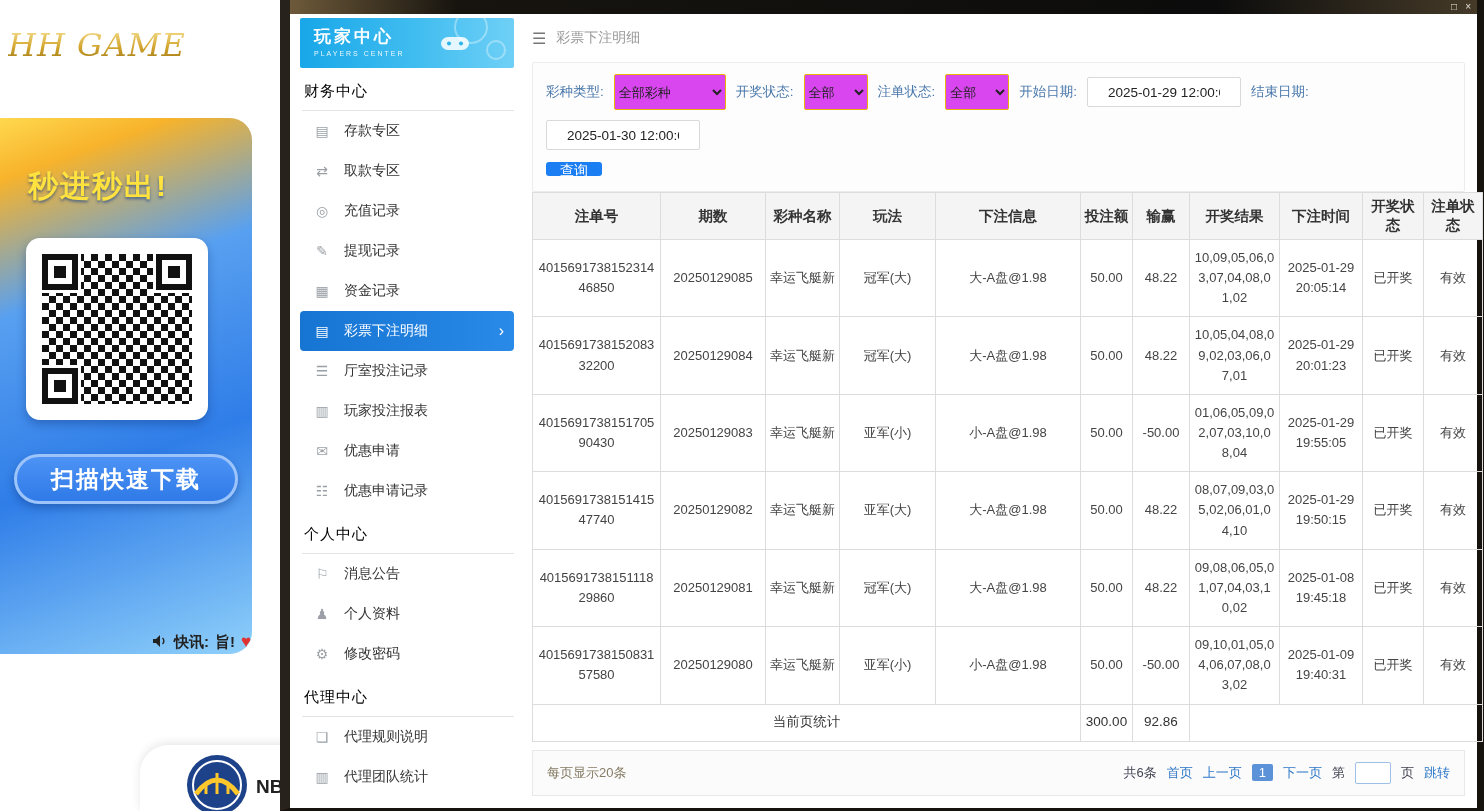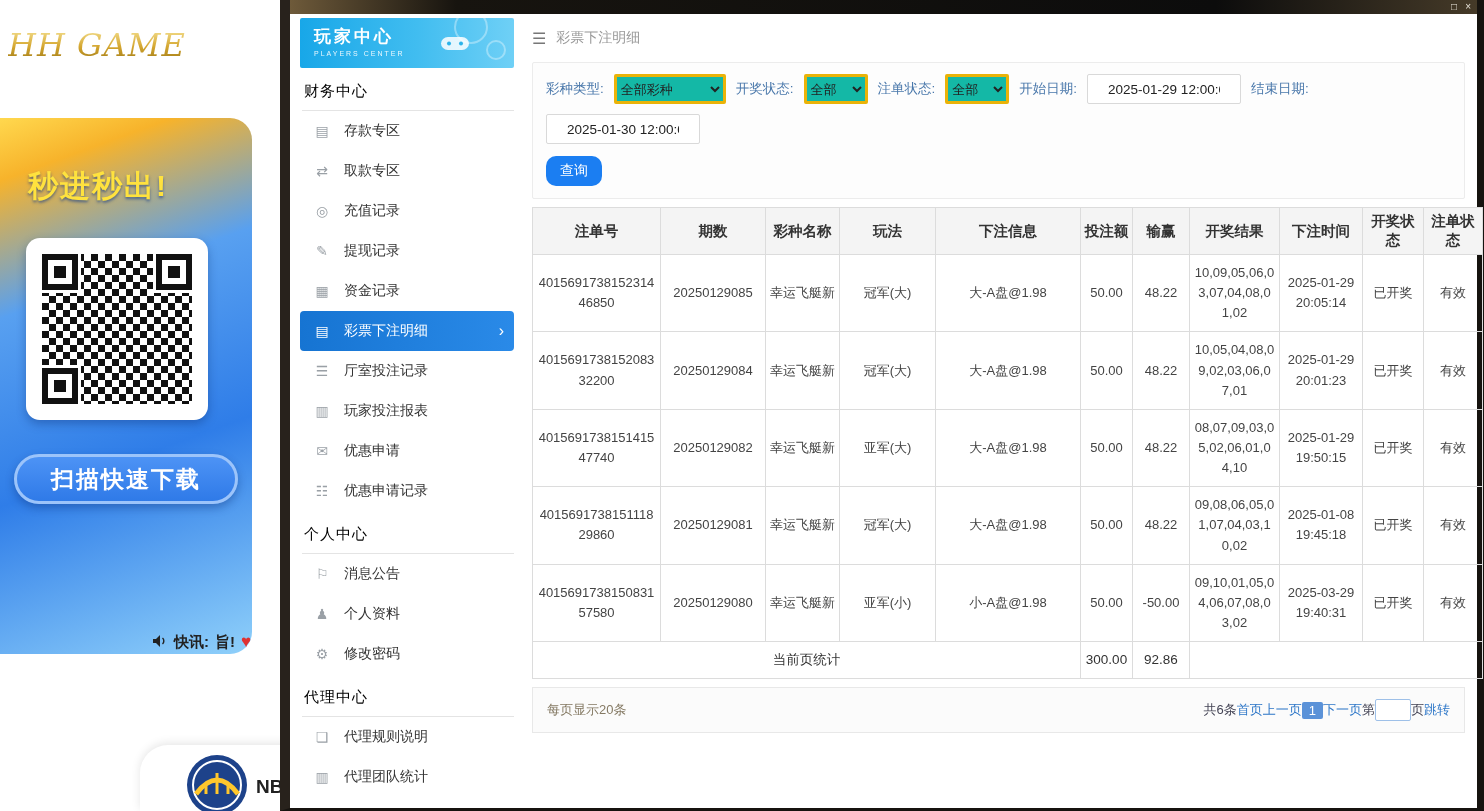--- a/index.html
+++ b/index.html
@@ -103,50 +103,50 @@
 
   
   .main { flex:1; min-width:0; padding:8px 12px 0 12px; display:flex; flex-direction:column; }
   .main-header { height:32px; display:flex; align-items:center; gap:10px; color:#999; font-size:14px; }
   .main-header .burger { color:#777; font-size:16px; cursor:pointer; }
 
   .filter-box { margin-top:8px; border:1px solid #ececec; background:#fdfdfd; border-radius:2px; padding:11px 13px 12px; }
   .filter-row { display:flex; align-items:center; flex-wrap:wrap; gap:10px; font-size:13.5px; }
   .filter-row label { color:#4a78ab; }
   .filter-row select {
-    height:30px; border:3px solid #eab308; background:#14b8a6; font-size:13px; color:#222;
+    height:36px; border:1px solid #eab308; background:#d946ef; font-size:13px; color:#222;
     font-family:inherit; border-radius:2px;
   }
   .sel-wide { width:112px; } .sel-narrow { width:64px; }
   .date-input {
     height:30px; width:154px; border:1px solid #d9d9d9; border-radius:2px; padding:0 20px;
     font-size:13.5px; color:#222; font-family:inherit;
   }
   .search-btn {
-    margin-top:12px; height:30px; min-width:52px; padding:0 14px; background:#1b7ef2; color:#fff;
-    border:none; border-radius:10px; font-size:14px; cursor:pointer; font-family:Liberation Sans, sans-serif;
-  }
-
-  table.bets { margin-top:8px; width:100%; border-collapse:collapse; table-layout:fixed; }
+    margin-top:12px; height:14px; min-width:52px; padding:0 14px; background:#1b7ef2; color:#fff;
+    border:none; border-radius:3px; font-size:14px; cursor:pointer; font-family:Liberation Sans, sans-serif;
+  }
+
+  table.bets { margin-top:0; width:100%; border-collapse:collapse; table-layout:fixed; }
   table.bets th {
     background:#f4f4f4; border:1px solid #dcdcdc; height:37px; font-size:14.5px; font-weight:bold;
     color:#333; padding:4px 2px; text-align:center;
   }
   table.bets td {
     border:1px solid #dcdcdc; font-size:13px; color:#444; text-align:center; padding:8px 4px;
     word-break:break-all; line-height:1.55; vertical-align:middle;
   }
   table.bets td.sum-label { font-size:13.5px; color:#333; height:37px; padding:4px; }
 
   .table-footer {
     margin-top:8px; border:1px solid #e8e8e8; background:#fbfbfb; height:46px;
     display:flex; align-items:center; justify-content:space-between; padding:0 14px; font-size:13px;
   }
   .page-size { color:#857a64; }
-  .pager { display:flex; align-items:center; }
+  .pager { display:flex; align-items:center; gap:10px; }
   .pager .total { color:#445; }
   .pager a { color:#2e77c8; text-decoration:none; cursor:pointer; }
   .pager .current { background:#5b92d8; color:#fff; border-radius:2px; padding:1px 7px; cursor:default; }
   .pager .jump-word { color:#445; }
   .jump-input { width:36px; height:22px; border:1px solid #9ec0e8; border-radius:2px; padding:0 4px; font-size:12px; }
 </style>
 </head>
 <body>
 
 <div class="left-page">
@@ -359,20 +359,33 @@
             <td>冠军(大)</td>
             <td>大-A盘@1.98</td>
             <td>50.00</td>
             <td>48.22</td>
             <td>10,05,04,08,09,02,03,06,07,01</td>
             <td>2025-01-29 20:01:23</td>
             <td>已开奖</td>
             <td>有效</td>
           </tr>
           <tr>
+            <td>401569173815170590430</td>
+            <td>20250129083</td>
+            <td>幸运飞艇新</td>
+            <td>亚军(小)</td>
+            <td>小-A盘@1.98</td>
+            <td>50.00</td>
+            <td>-50.00</td>
+            <td>01,06,05,09,02,07,03,10,08,04</td>
+            <td>2025-01-29 19:55:05</td>
+            <td>已开奖</td>
+            <td>有效</td>
+          </tr>
+          <tr>
             <td>401569173815141547740</td>
             <td>20250129082</td>
             <td>幸运飞艇新</td>
             <td>亚军(大)</td>
             <td>大-A盘@1.98</td>
             <td>50.00</td>
             <td>48.22</td>
             <td>08,07,09,03,05,02,06,01,04,10</td>
             <td>2025-01-29 19:50:15</td>
             <td>已开奖</td>
@@ -393,21 +406,21 @@
           </tr>
           <tr>
             <td>401569173815083157580</td>
             <td>20250129080</td>
             <td>幸运飞艇新</td>
             <td>亚军(小)</td>
             <td>小-A盘@1.98</td>
             <td>50.00</td>
             <td>-50.00</td>
             <td>09,10,01,05,04,06,07,08,03,02</td>
-            <td>2025-03-29 19:40:31</td>
+            <td>2025-01-09 19:40:31</td>
             <td>已开奖</td>
             <td>有效</td>
           </tr>
           <tr>
             <td class="sum-label" colspan="5">当前页统计</td>
             <td class="sum-label">300.00</td>
             <td class="sum-label">92.86</td>
             <td class="sum-label" colspan="4"></td>
           </tr>
         </tbody>

